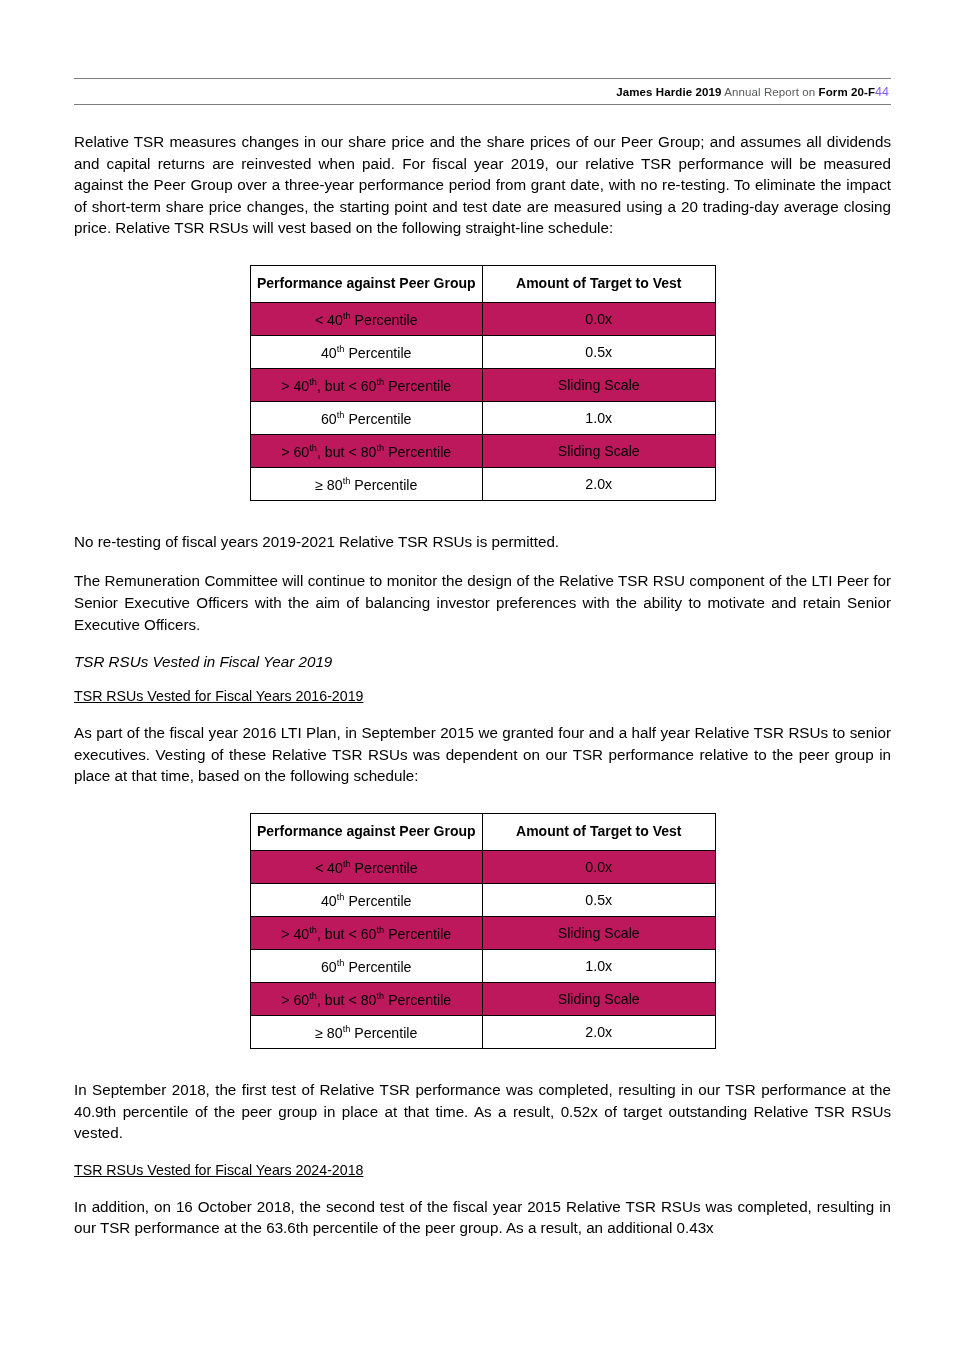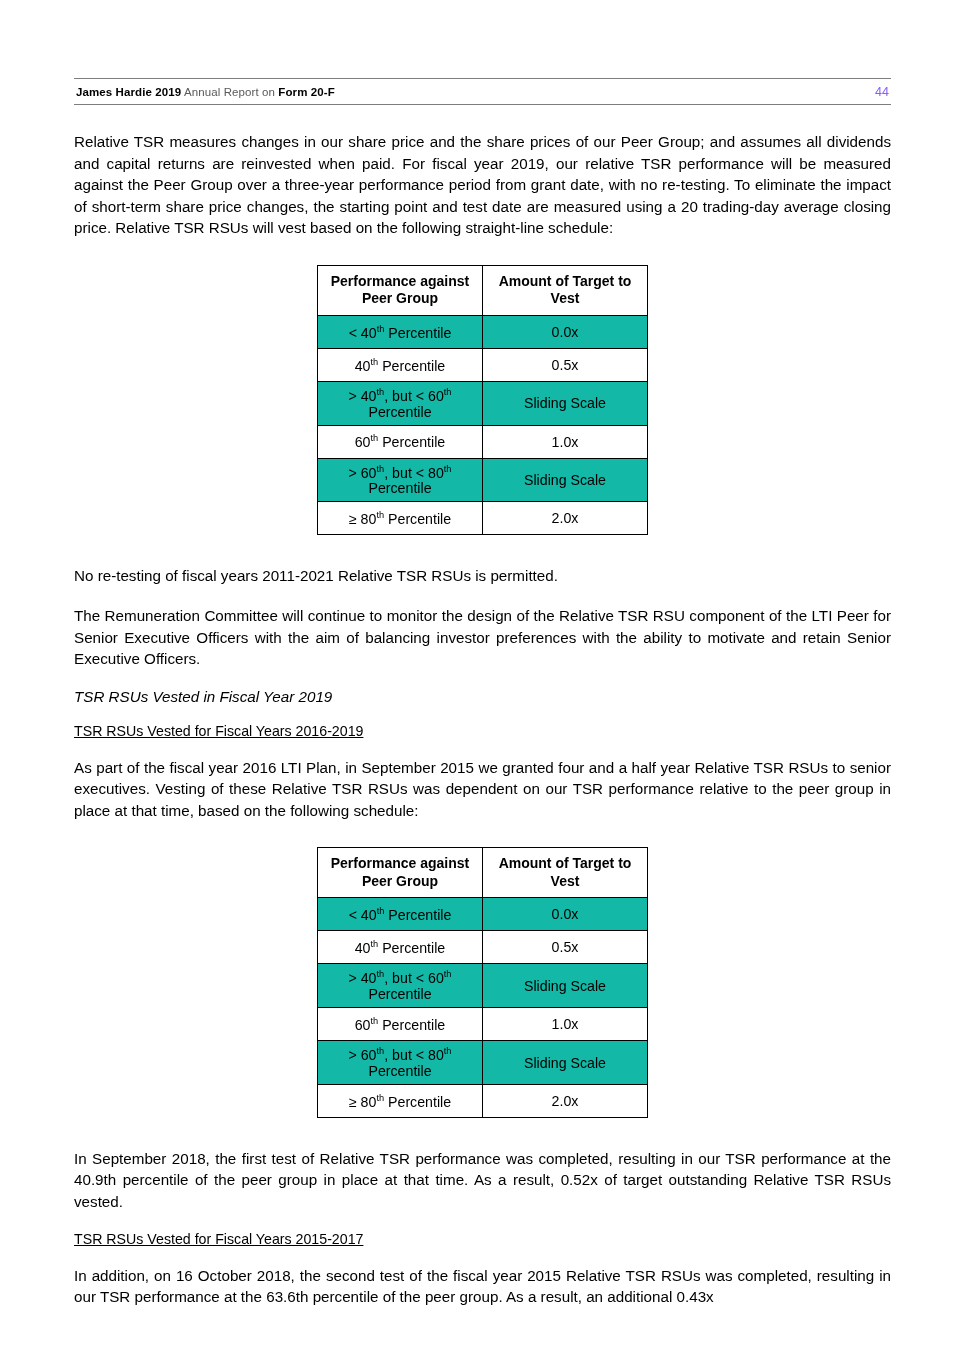--- a/index.html
+++ b/index.html
@@ -20,21 +20,21 @@
     min-height: 1365px;
     box-sizing: border-box;
     padding: 78px 74px 40px 74px;
   }
   .header {
     border-top: 1px solid #7d7d7d;
     border-bottom: 1px solid #7d7d7d;
     padding: 6px 2px 5px 2px;
     display: flex;
     align-items: center;
-    justify-content: space-between;
+    justify-content: flex-end;
     margin-bottom: 26px;
   }
   .header-left {
     font-size: 11.5px;
     color: #58595b;
     letter-spacing: 0.1px;
   }
   .header-left .b { font-weight: bold; color: #000; }
   .header-right {
     font-size: 12.5px;
@@ -60,39 +60,39 @@
     text-decoration: underline;
     margin: 0 0 18px 0;
   }
   .table-wrap {
     display: flex;
     justify-content: center;
     margin: 26px 0 30px 0;
   }
   table.vest {
     border-collapse: collapse;
-    width: 331px;
+    width: 466px;
     table-layout: fixed;
   }
   table.vest th, table.vest td {
     border: 1px solid #000000;
     text-align: center;
     font-size: 14.2px;
     padding: 5px 4px;
     height: 22px;
     vertical-align: middle;
   }
   table.vest th {
     font-weight: bold;
     font-size: 14px;
     line-height: 1.25;
     padding: 7px 6px;
   }
   table.vest td.shaded, table.vest tr.shaded td {
-    background: #14b8a6;
+    background: #be185d;
   }
   sup { font-size: 0.65em; vertical-align: super; }
 </style>
 </head>
 <body>
 
 <div class="page">
 
   <div class="header">
     <div class="header-left">
@@ -133,21 +133,21 @@
             <td>Sliding Scale</td>
           </tr>
           <tr>
             <td>≥ 80<sup>th</sup> Percentile</td>
             <td>2.0x</td>
           </tr>
         </tbody>
     </table>
   </div>
 
-  <p class="body-text">No re-testing of fiscal years 2011-2021 Relative TSR RSUs is permitted.</p>
+  <p class="body-text">No re-testing of fiscal years 2019-2021 Relative TSR RSUs is permitted.</p>
 
   <p class="body-text">The Remuneration Committee will continue to monitor the design of the Relative TSR RSU component of the LTI Peer for Senior Executive Officers with the aim of balancing investor preferences with the ability to motivate and retain Senior Executive Officers.</p>
 
   <p class="italic-head">TSR RSUs Vested in Fiscal Year 2019</p>
 
   <p class="italic-underline">TSR RSUs Vested for Fiscal Years 2016-2019</p>
 
   <p class="body-text">As part of the fiscal year 2016 LTI Plan, in September 2015 we granted four and a half year Relative TSR RSUs to senior executives.  Vesting of these Relative TSR RSUs was dependent on our TSR performance relative to the peer group in place at that time, based on the following schedule:</p>
 
   <div class="table-wrap">
@@ -182,17 +182,17 @@
           <tr>
             <td>≥ 80<sup>th</sup> Percentile</td>
             <td>2.0x</td>
           </tr>
         </tbody>
     </table>
   </div>
 
   <p class="body-text">In September 2018, the first test of Relative TSR performance was completed, resulting in our TSR performance at the 40.9th percentile of the peer group in place at that time.  As a result, 0.52x of target outstanding Relative TSR RSUs vested.</p>
 
-  <p class="italic-underline">TSR RSUs Vested for Fiscal Years 2015-2017</p>
+  <p class="italic-underline">TSR RSUs Vested for Fiscal Years 2024-2018</p>
 
   <p class="body-text tight">In addition, on 16 October 2018, the second test of the fiscal year 2015 Relative TSR RSUs was completed, resulting in our TSR performance at the 63.6th percentile of the peer group.  As a result, an additional 0.43x</p>
 
 </div>
 
 </body></html>

